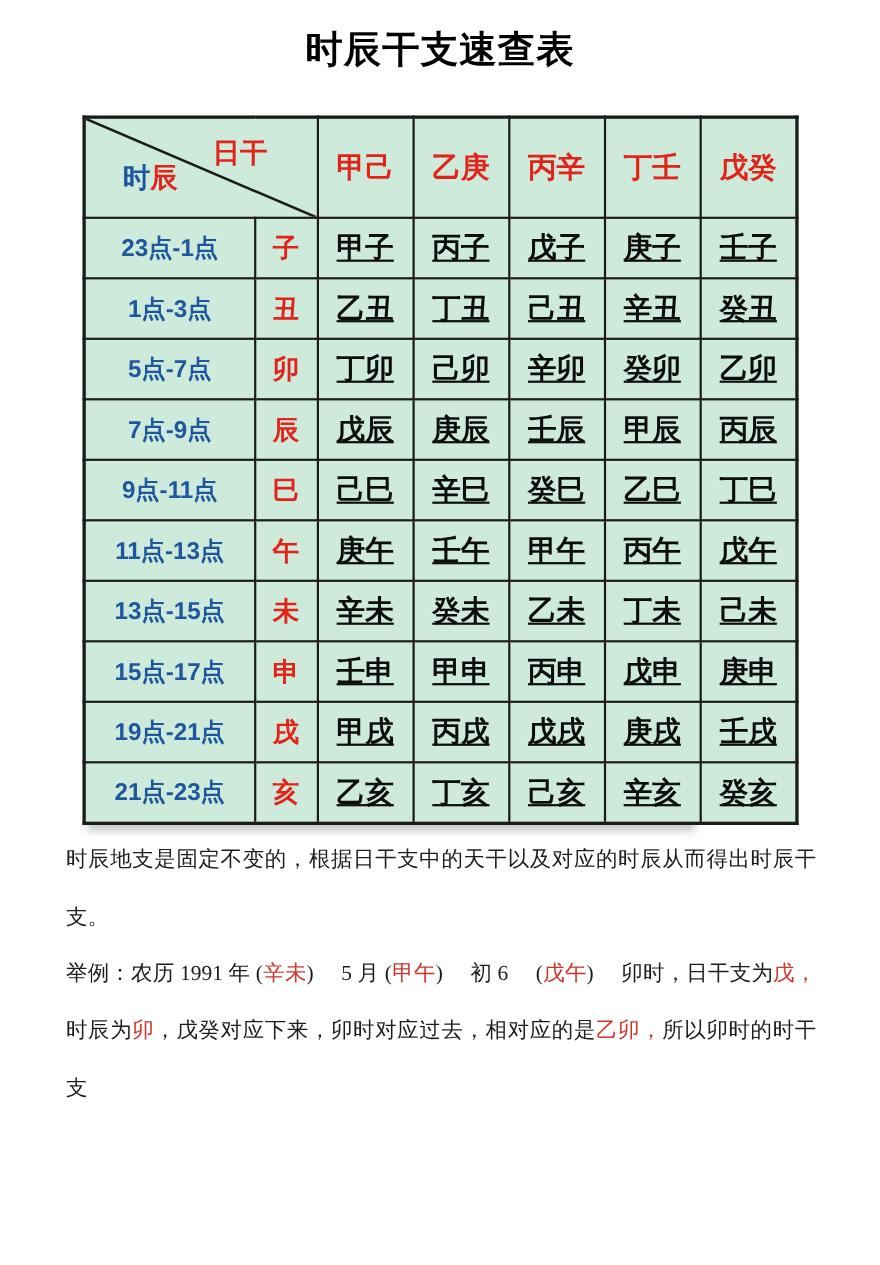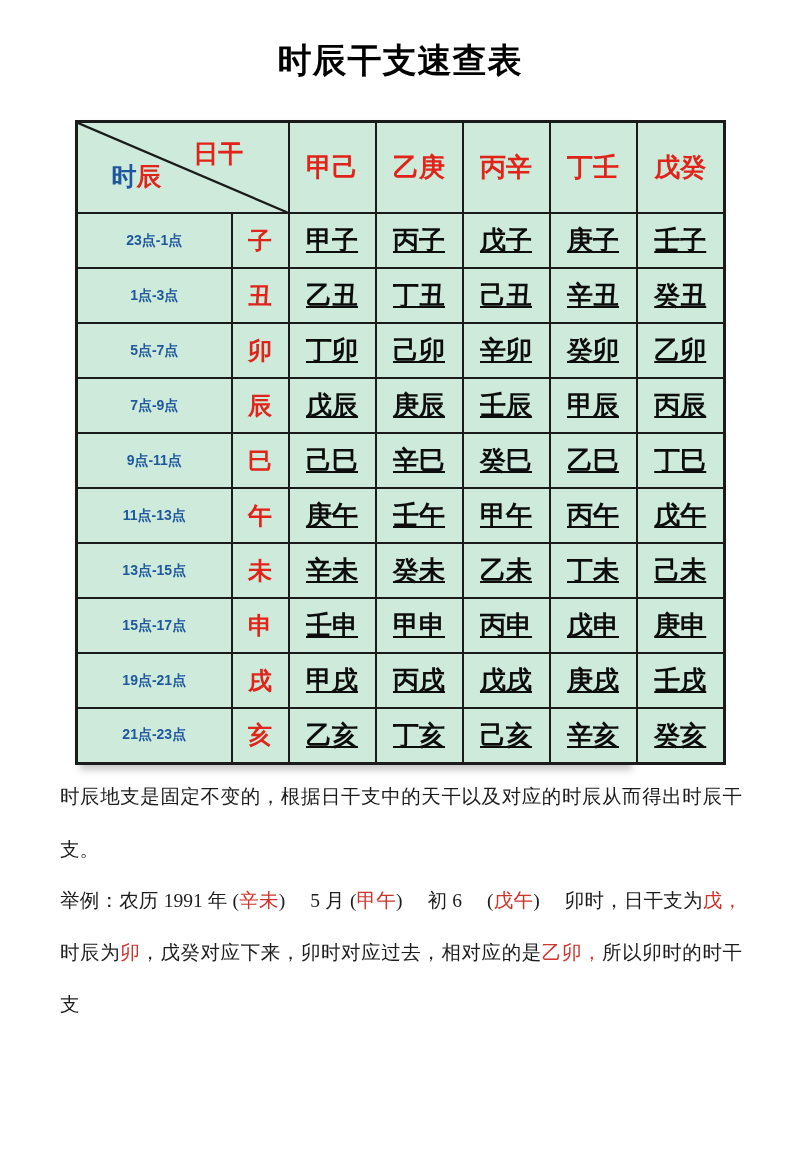--- a/index.html
+++ b/index.html
@@ -12,21 +12,21 @@
   }
   *{box-sizing:border-box;}
   html,body{margin:0;padding:0;}
   body{
     width:800px;height:1150px;
     background:#ffffff;
     font-family:"Liberation Sans","DejaVu Sans",sans-serif;
     color:var(--ink);
     overflow:hidden;
   }
-  .page{width:800px;height:1150px;padding-top:39px;border-radius:25px;}
+  .page{width:800px;height:1150px;padding-top:24px;border-radius:25px;}
   .title{
     margin:0;
     text-align:center;
     font-size:34px;
     font-weight:bold;
     letter-spacing:1px;
     color:#000;
     line-height:1.25;
   }
   .table-wrap{
@@ -51,21 +51,21 @@
   thead tr{height:92px;}
   tbody tr{height:55px;}
   th.corner{position:relative;}
   .corner svg{position:absolute;left:0;top:0;width:100%;height:100%;display:block;}
   .corner .lbl{position:absolute;font-size:25px;font-weight:bold;white-space:nowrap;}
   .corner .rigan{left:55%;top:16%;color:var(--red);}
   .corner .shichen{left:16%;top:42%;}
   .corner .shichen .shi{color:var(--blue);}
   .corner .shichen .chen{color:var(--red);}
   th.stem{font-size:26px;color:var(--red);font-family:Liberation Serif, serif;}
-  td.time{font-size:14px;color:var(--blue);}
+  td.time{font-size:22px;color:var(--blue);}
   td.branch{font-size:24px;color:var(--red);}
   td.gz{font-size:26px;color:#0d0d0d;text-decoration:underline;}
   .notes{
     margin:6px 0 0 60px;
     width:682px;
     font-size:19.5px;
     color:#1c1c1c;
   }
   .notes .line{
     line-height:52px;

